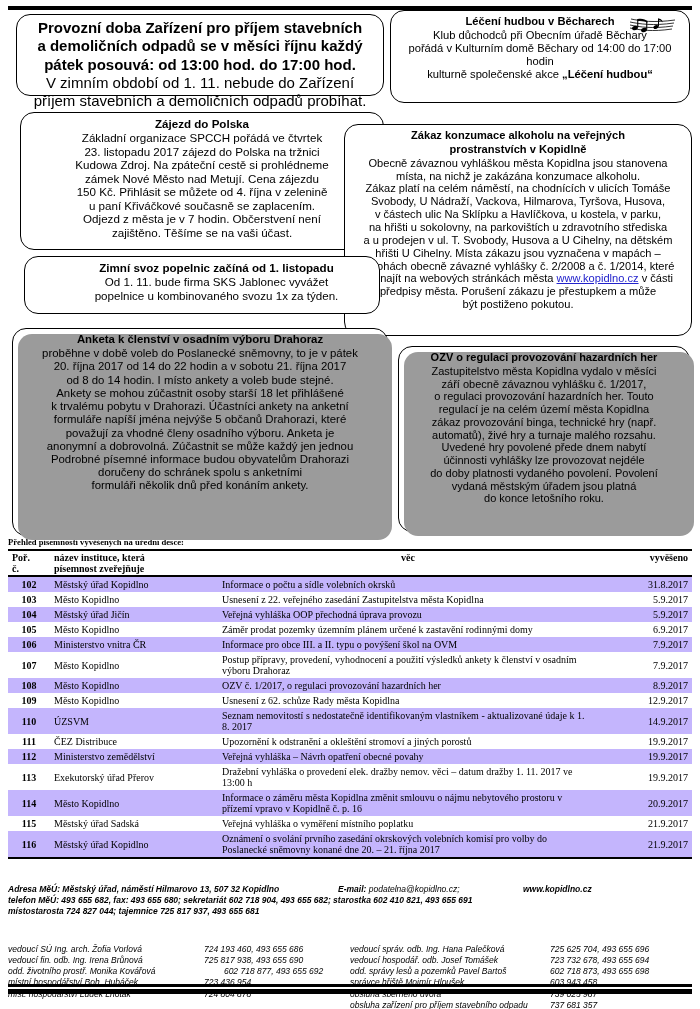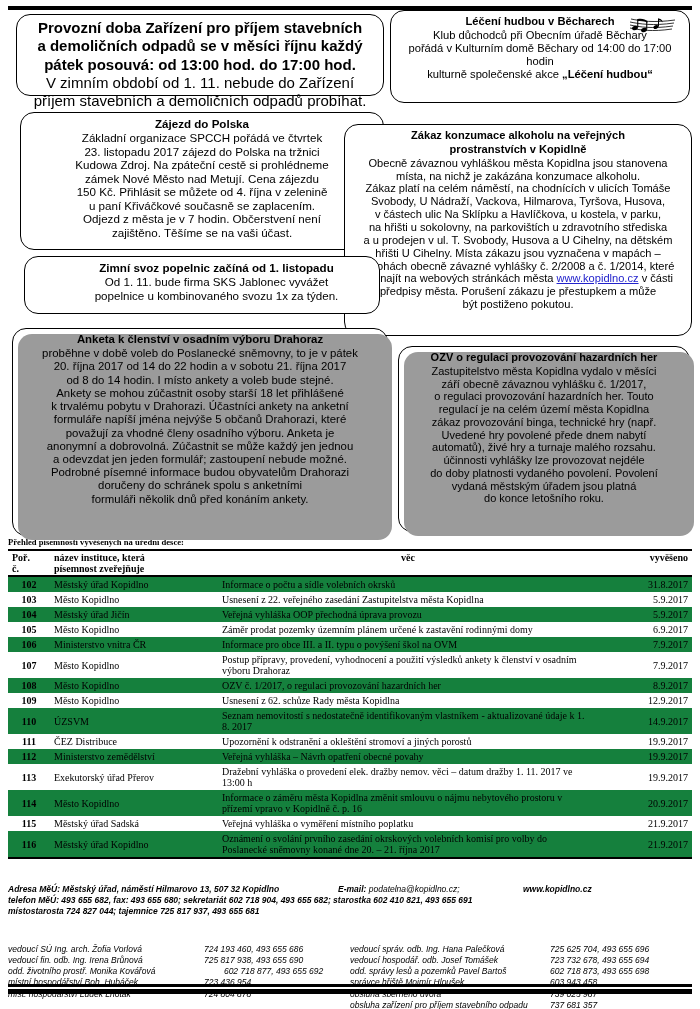--- a/index.html
+++ b/index.html
@@ -82,21 +82,21 @@
     border-top:2.2px solid #000;border-bottom:2.2px solid #000;
   }
   thead .th-por{width:34px;text-align:left;padding-left:9px;}
   thead .th-inst{width:160px;text-align:left;}
   thead .th-vec{text-align:center;}
   thead .th-vyv{width:86px;text-align:right;padding-right:6px;}
   .hd2{display:block;}
   table.notices tbody td{
     padding:2px 4px;vertical-align:middle;
   }
-  tbody tr.alt{background:#15803d;}
+  tbody tr.alt{background:#c4b5fd;}
   td.c-num{width:34px;text-align:center;font-weight:bold;vertical-align:top;padding-top:2px;}
   td.c-inst{width:160px;text-align:left;}
   td.c-vec{text-align:left;}
   td.c-date{width:86px;text-align:right;padding-right:6px;white-space:nowrap;}
   tbody tr:last-child td{border-bottom:2.2px solid #000;}
 
   
   .footer{
     position:absolute;left:8px;top:884px;width:684px;
     font-family:"Liberation Sans",sans-serif;
@@ -205,35 +205,34 @@
   <div class="box shadow" id="box-anketa">
     <span class="hd">Anketa k členství v osadním výboru Drahoraz</span>
     <p>proběhne v době voleb do Poslanecké sněmovny, to je v pátek</p>
     <p>20. října 2017 od 14 do 22 hodin a v sobotu 21. října 2017</p>
     <p>od 8 do 14 hodin. I místo ankety a voleb bude stejné.</p>
     <p>Ankety se mohou zúčastnit osoby starší 18 let přihlášené</p>
     <p>k trvalému pobytu v Drahorazi. Účastníci ankety na anketní</p>
     <p>formuláře napíší jména  nejvýše 5 občanů Drahorazi, které</p>
     <p>považují za vhodné členy osadního výboru. Anketa je</p>
     <p>anonymní a dobrovolná. Zúčastnit se může každý jen jednou</p>
-    <p>a odevzdat jen jeden formulář; zastoupení nebude možné.</p>
     <p>Podrobné písemné informace budou obyvatelům Drahorazi</p>
     <p>doručeny do schránek spolu s anketními</p>
     <p>formuláři několik dnů před konáním ankety.</p>
   </div>
 
   <div class="box shadow" id="box-ozv">
     <span class="hd">OZV o regulaci provozování hazardních her</span>
     <p>Zastupitelstvo města Kopidlna vydalo v měsíci</p>
     <p>září obecně závaznou vyhlášku č. 1/2017,</p>
     <p>o regulaci provozování hazardních her. Touto</p>
     <p>regulací je na celém území města Kopidlna</p>
     <p>zákaz provozování binga, technické hry (např.</p>
+    <p>automatů), živé hry a turnaje malého rozsahu.</p>
     <p>Uvedené hry povolené přede dnem nabytí</p>
-    <p>automatů), živé hry a turnaje malého rozsahu.</p>
     <p>účinnosti vyhlášky lze provozovat nejdéle</p>
     <p>do doby platnosti vydaného povolení. Povolení</p>
     <p>vydaná městským úřadem jsou platná</p>
     <p>do konce letošního roku.</p>
   </div>
 
   <div class="tbl-caption">Přehled písemnosti vyvěšených na úřední desce:</div>
 
   <div class="tbl-wrap">
     <table class="notices">

